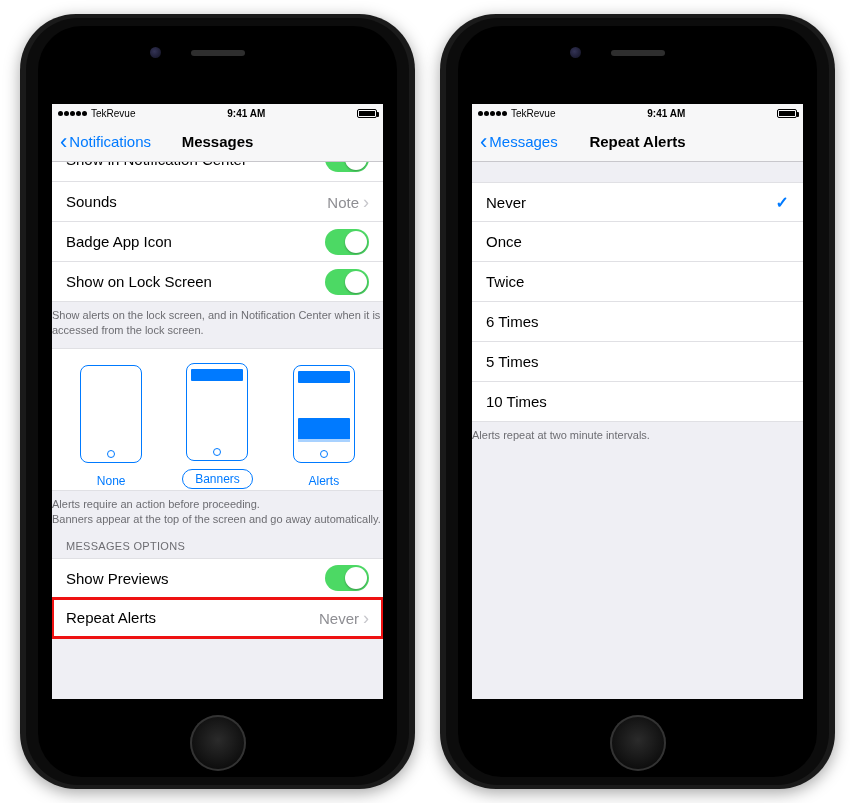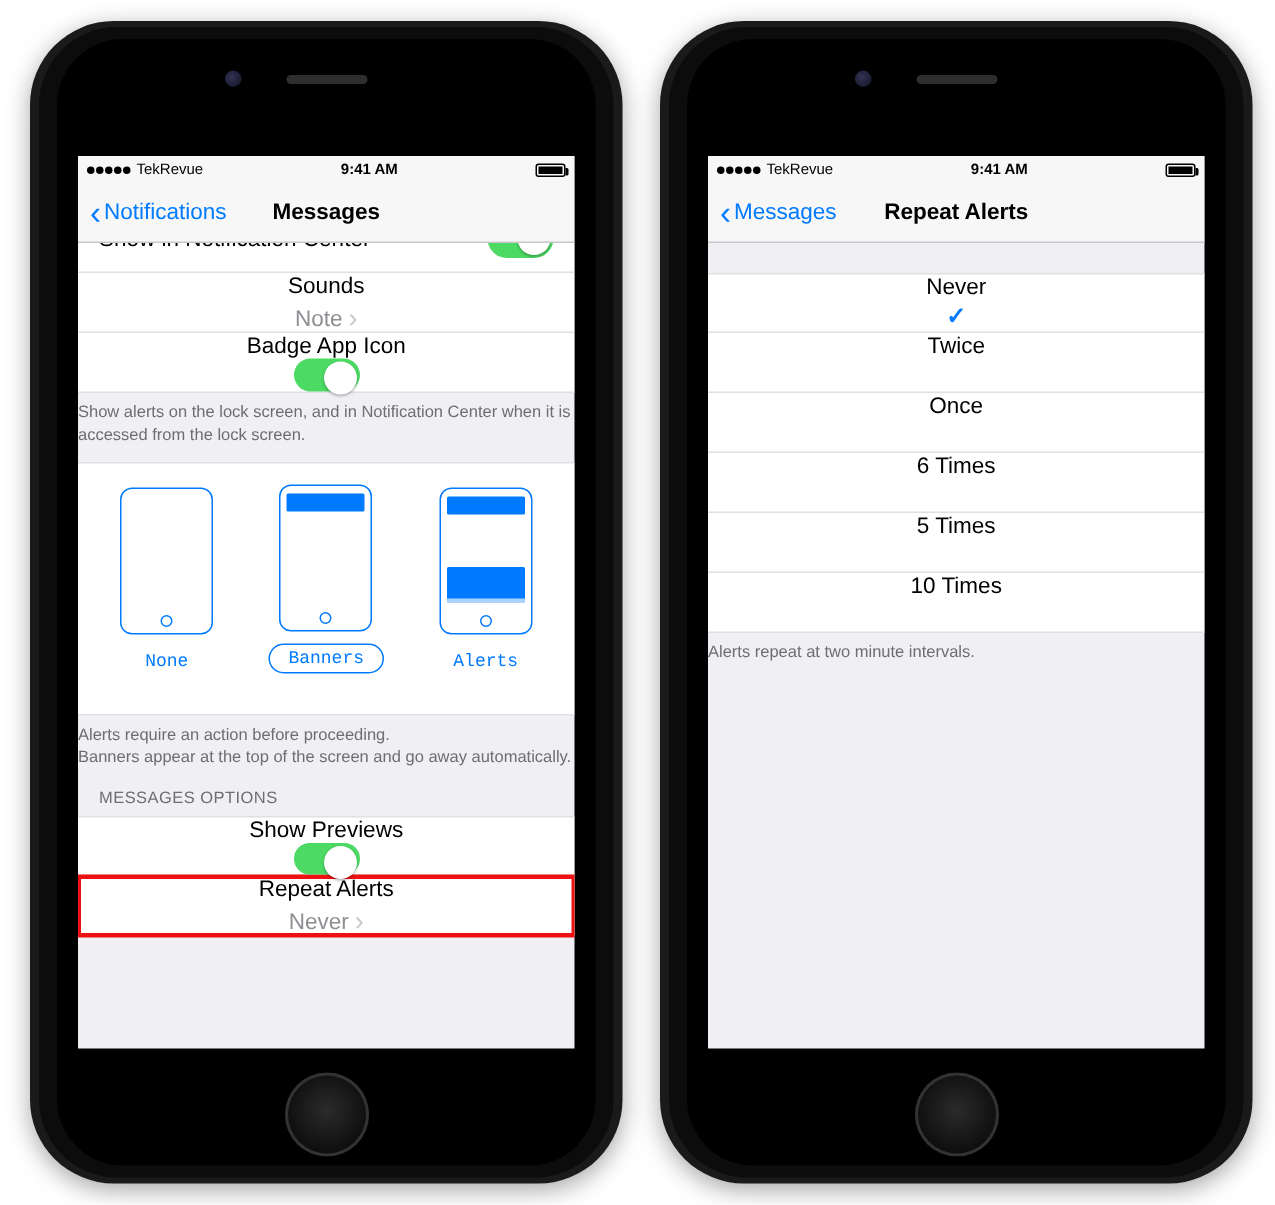--- a/index.html
+++ b/index.html
@@ -106,21 +106,20 @@
   .cell {
     background: #fff;
     border-bottom: 1px solid #e0e0e4;
     padding: 0 14px;
     height: 40px;
     display: flex;
     align-items: center;
     justify-content: space-between;
     font-size: 15px;
     color: #000;
-    flex-direction: column;
   }
   .cell.first { border-top: 1px solid #e0e0e4; }
   .cell .value { color: #8e8e93; font-size: 15px; display:flex; align-items:flex-end; gap:4px;}
   .cell.partial { height: 20px; padding-top: 0; align-items: flex-start; overflow: hidden;}
   .cell.partial .cut { margin-top: -16px; width: 100%; display:flex; justify-content:space-between; align-items:center;}
   .chevron { color:#c7c7cc; font-size:18px; line-height:1; }
 
   .switch {
     width: 44px; height: 26px; border-radius: 13px; background:#4cd964; position:relative;
   }
@@ -141,25 +140,24 @@
     color: #6d6d72;
     text-transform: uppercase;
     letter-spacing: 0.3px;
   }
 
   
   .style-row {
     background: #fff;
     border-top: 1px solid #e0e0e4;
     border-bottom: 1px solid #e0e0e4;
-    padding: 14px 6px 27px;
+    padding: 14px 6px 1px;
     display: flex;
     justify-content: space-around;
     align-items: flex-end;
-    font-family: Liberation Mono, monospace;
   }
   .style-item { width: 92px; text-align: center; }
   .style-phone {
     width: 62px; height: 98px; margin: 0 auto 8px;
     border: 1.5px solid #007aff; border-radius: 8px;
     position: relative;
   }
   .style-phone .top-band {
     position:absolute; top:5px; left:4px; right:4px; height:12px;
     background:#007aff; border-radius:1px;
@@ -244,20 +242,26 @@
         </span>
       </div>
 
       <div class="cell">
         <span>Badge App Icon</span>
         <div class="switch">
             <div class="knob"></div>
           </div>
       </div>
 
+      <div class="cell">
+        <span>Show on Lock Screen</span>
+        <div class="switch">
+            <div class="knob"></div>
+          </div>
+      </div>
 
       <div class="footnote">Show alerts on the lock screen, and in Notification Center when it is accessed from the lock screen.</div>
 
 
       <div class="style-row">
         <div class="style-item">
           <div class="style-phone">
             <div class="home-dot"></div>
           </div>
           <span class="style-label">None</span>
@@ -338,24 +342,24 @@
       </div>
 
       <div class="spacer-20"></div>
 
       <div id="options-list">
           <div class="cell first">
             <span>Never</span>
             <span class="check">✓</span>
           </div>
           <div class="cell">
+            <span>Once</span>
+          </div>
+          <div class="cell">
             <span>Twice</span>
-          </div>
-          <div class="cell">
-            <span>Once</span>
           </div>
           <div class="cell">
             <span>6 Times</span>
           </div>
           <div class="cell">
             <span>5 Times</span>
           </div>
           <div class="cell">
             <span>10 Times</span>
           </div>

